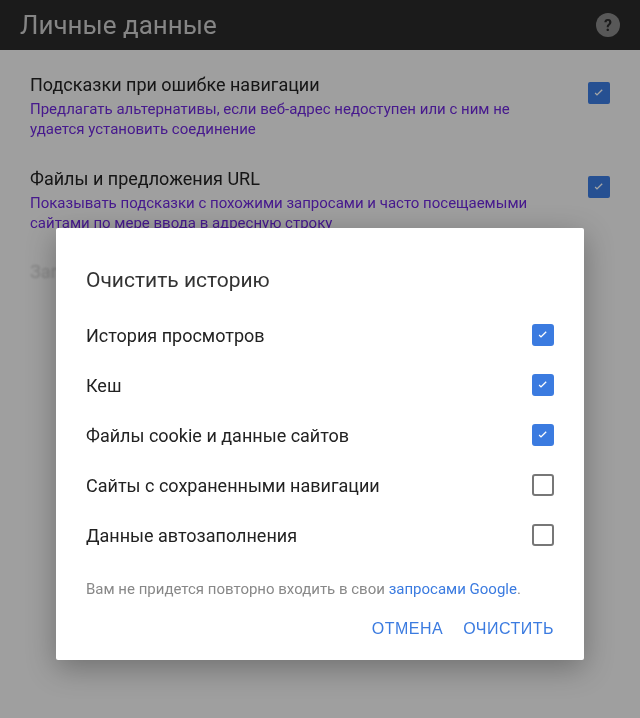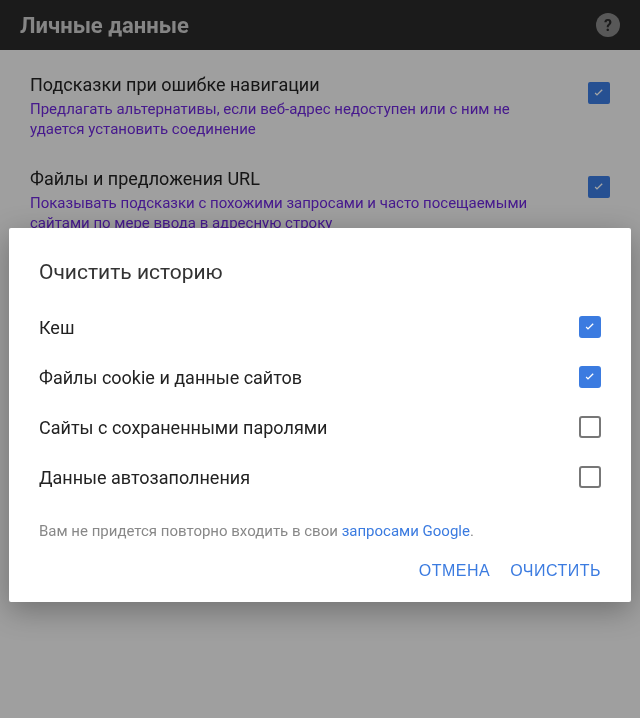--- a/index.html
+++ b/index.html
@@ -13,21 +13,21 @@
   }
   .header {
     background: #2a2a2a;
     color: #ccc;
     height: 50px;
     display: flex;
     align-items: center;
     padding: 0 20px;
     justify-content: space-between;
   }
-  .header-title { font-size: 22px; font-weight: 700; }
+  .header-title { font-size: 26px; font-weight: 400; }
   .help-icon {
     width: 24px; height: 24px;
     border-radius: 50%;
     background: #888;
     color: #2a2a2a;
     display: flex; align-items: center; justify-content: center;
     font-weight: bold; font-size: 16px;
   }
   .settings-list {
     padding: 10px 0;
@@ -55,25 +55,25 @@
   .overlay {
     position: absolute;
     inset: 0;
     background: rgba(0,0,0,0.35);
     display: flex;
     align-items: flex-start;
     justify-content: center;
   }
   .dialog {
     background: #fff;
-    width: 622px;
+    width: 528px;
     margin-top: 228px;
     border-radius: 2px;
     box-shadow: 0 8px 30px rgba(0,0,0,0.3);
-    padding: 32px 0 12px 0;
+    padding: 40px 0 12px 0;
   }
   .dialog-title {
     font-size: 21px;
     color: #333;
     padding: 0 30px 18px 30px;
   }
   .dialog-item {
     display: flex;
     align-items: center;
     justify-content: space-between;
@@ -147,41 +147,49 @@
         </svg>
     </div>
   </div>
   <div class="cutoff">Запрос настроек и файлов страницы</div>
 </div>
 
 <div class="overlay">
   <div class="dialog">
     <div class="dialog-title">Очистить историю</div>
 
+    <div class="dialog-item">
+      <div class="dialog-item-label">История просмотров</div>
+      <div class="cbox checked">
+        <svg viewBox="0 0 24 24">
+            <path fill="#fff" d="M9 16.2l-3.5-3.5 1.4-1.4L9 13.4l7.1-7.1 1.4 1.4z"></path>
+          </svg>
+      </div>
+    </div>
 
     <div class="dialog-item">
       <div class="dialog-item-label">Кеш</div>
       <div class="cbox checked">
         <svg viewBox="0 0 24 24">
             <path fill="#fff" d="M9 16.2l-3.5-3.5 1.4-1.4L9 13.4l7.1-7.1 1.4 1.4z"></path>
           </svg>
       </div>
     </div>
 
     <div class="dialog-item">
       <div class="dialog-item-label">Файлы cookie и данные сайтов</div>
       <div class="cbox checked">
         <svg viewBox="0 0 24 24">
             <path fill="#fff" d="M9 16.2l-3.5-3.5 1.4-1.4L9 13.4l7.1-7.1 1.4 1.4z"></path>
           </svg>
       </div>
     </div>
 
     <div class="dialog-item">
-      <div class="dialog-item-label">Сайты с сохраненными паролями</div>
+      <div class="dialog-item-label">Сайты с сохраненными навигации</div>
       <div class="cbox unchecked"></div>
     </div>
 
     <div class="dialog-item">
       <div class="dialog-item-label">Данные автозаполнения</div>
       <div class="cbox unchecked"></div>
     </div>
 
     <div class="dialog-footer-text">
       <span>Вам не придется повторно входить в свои </span><a href="#">запросами Google</a><span>.</span>

